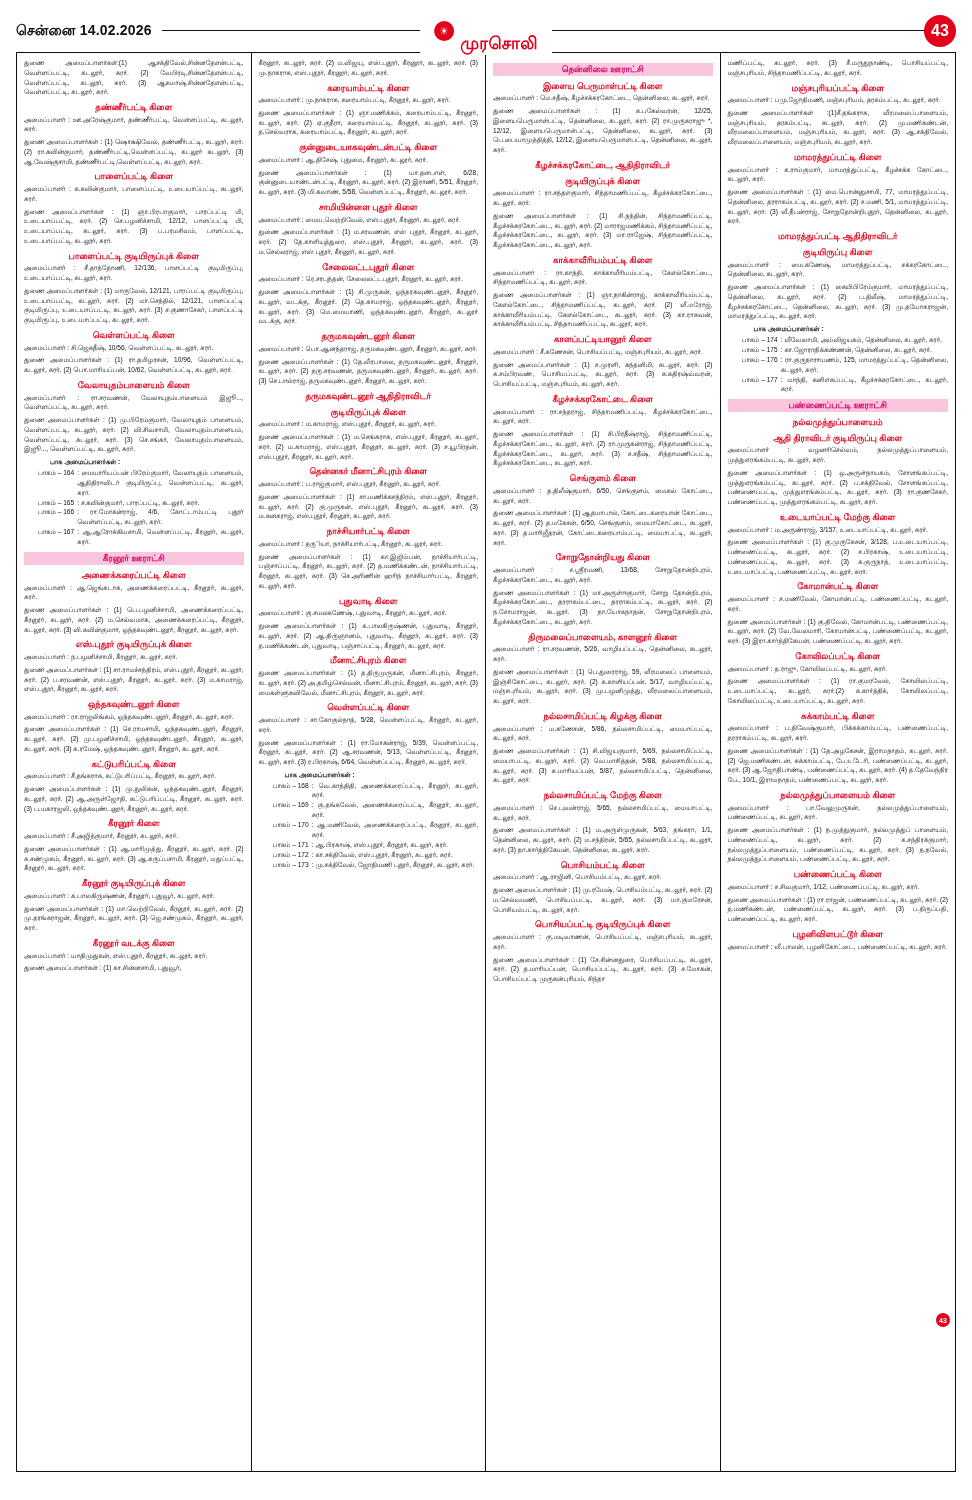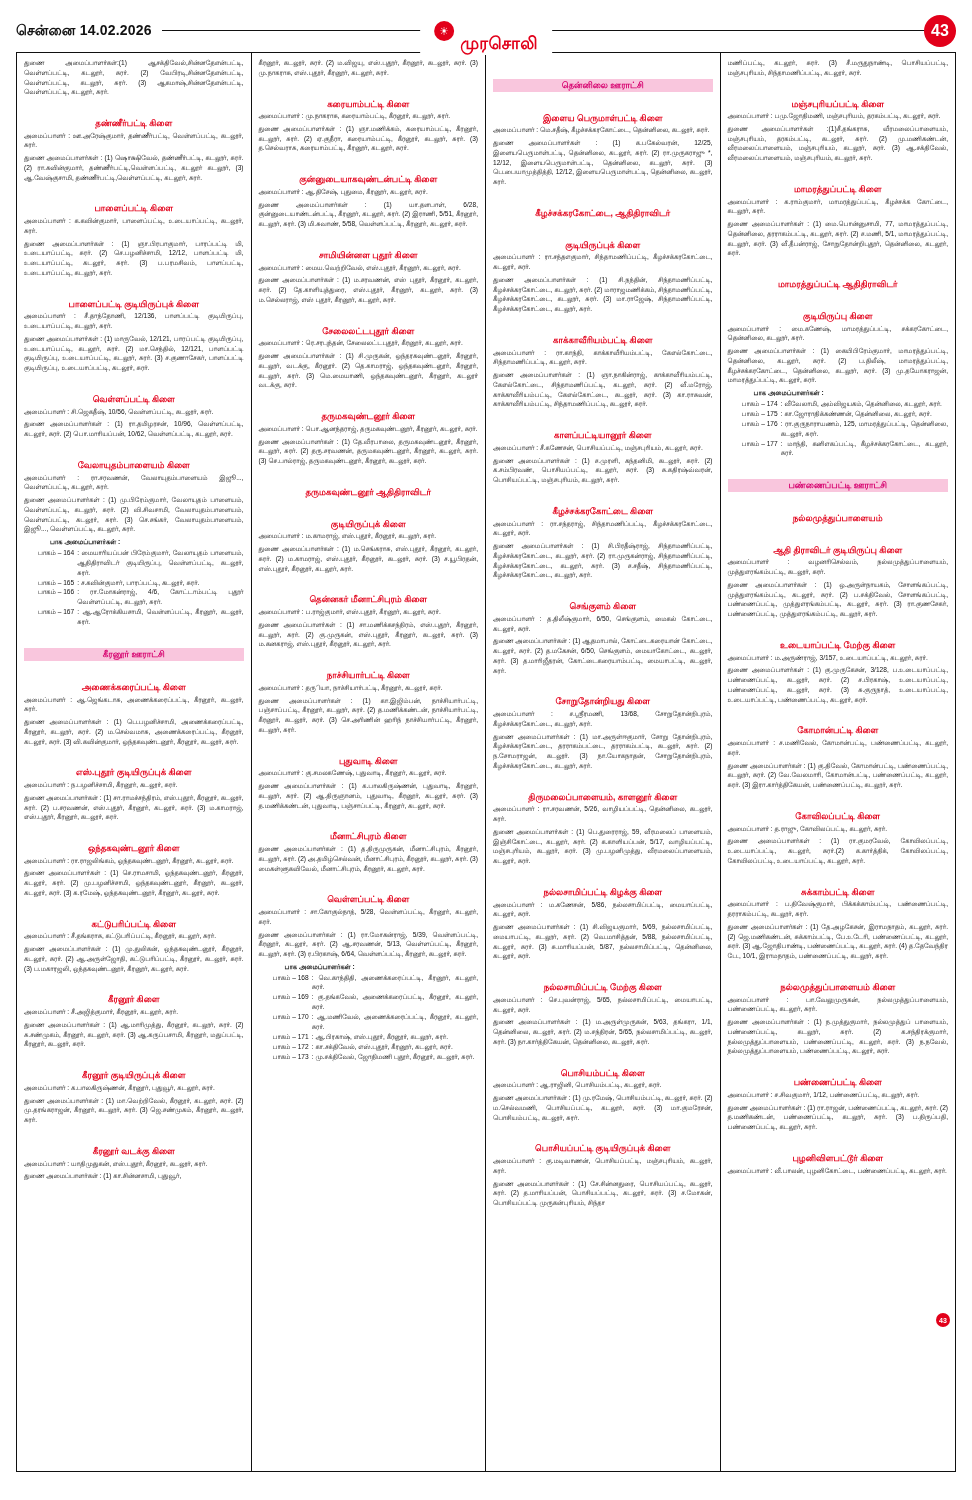--- a/index.html
+++ b/index.html
@@ -40,21 +40,21 @@
   }
   .col:last-child{border-right:none;}
 
   
   .heading{
     text-align:center;
     color:#e2001a;
     font-weight:bold;
     font-size:8.6px;
     line-height:1.25;
-    margin:21px 0 2px 0;
+    margin:5px 0 2px 0;
   }
   .heading.hl{
     background:#f9c6dd;
     display:block;
     padding:1px 2px;
     color:#d6006e;
   }
   .para{
     font-size:6.6px;
     line-height:1.48;

